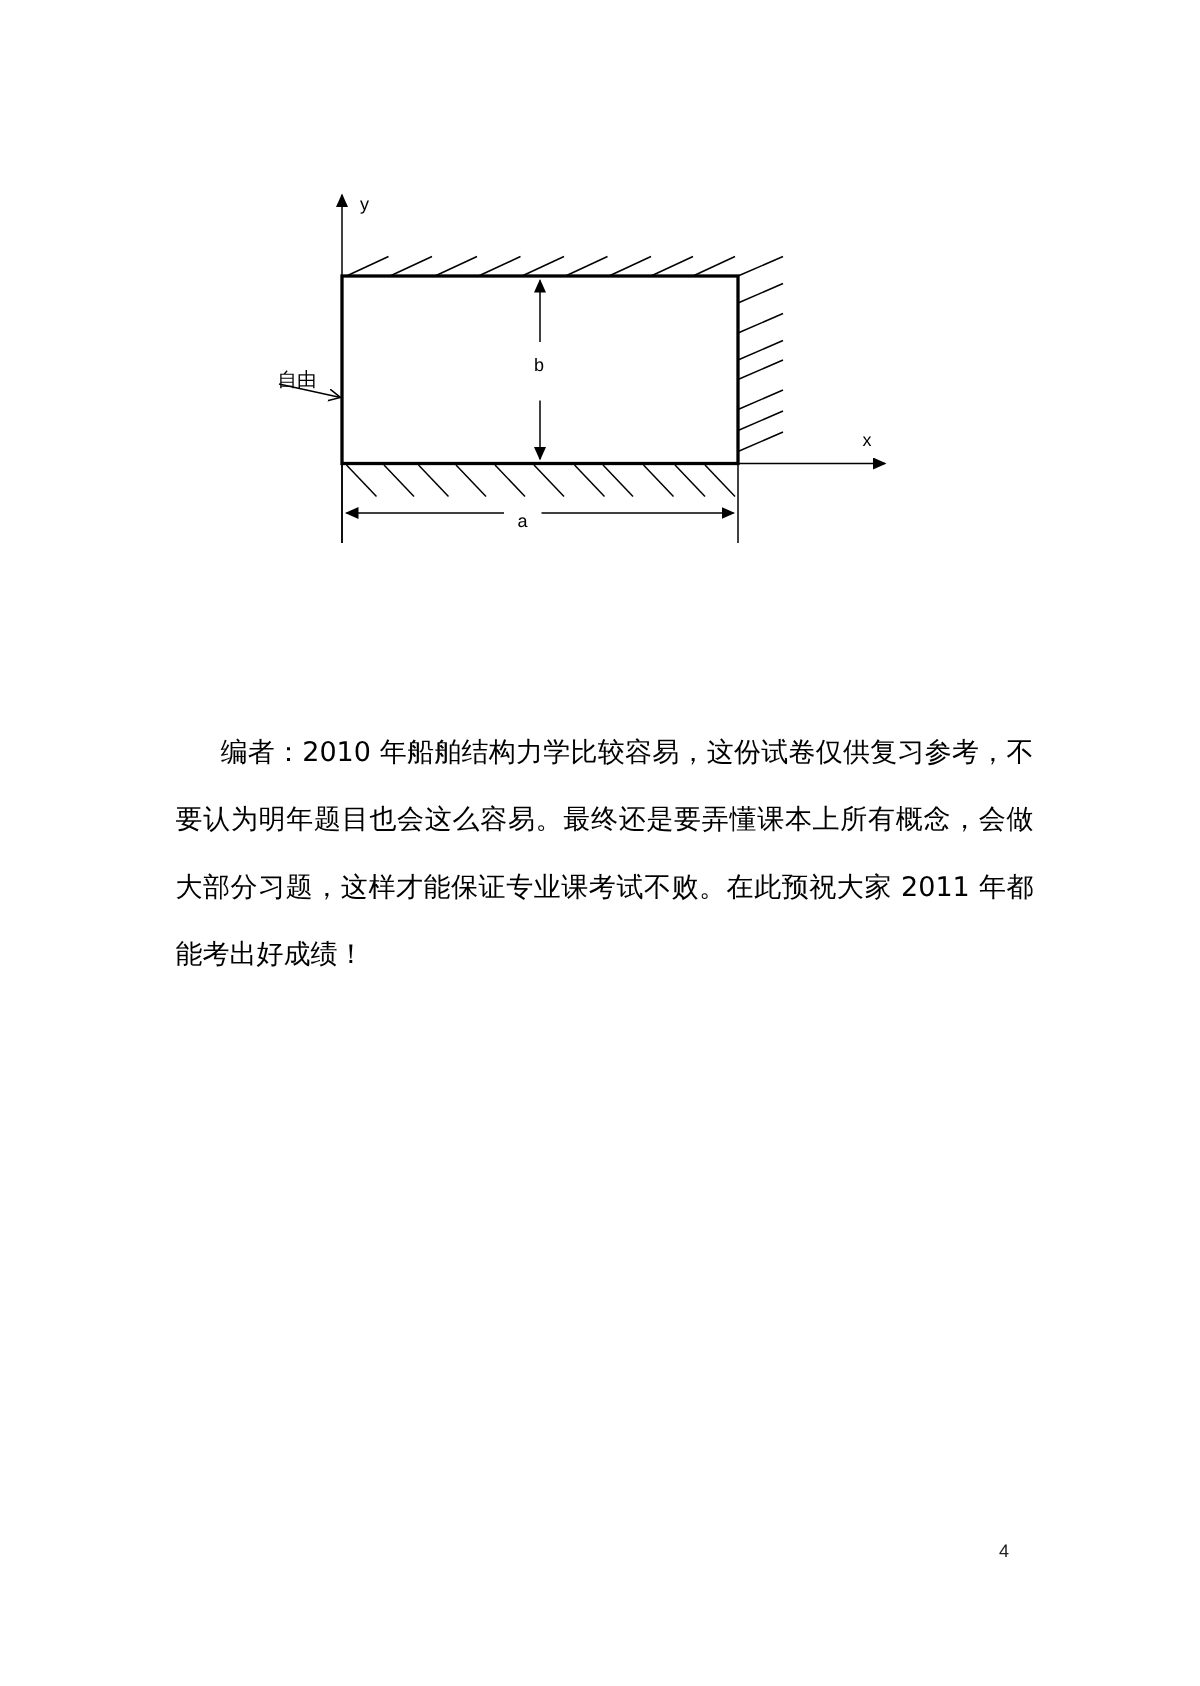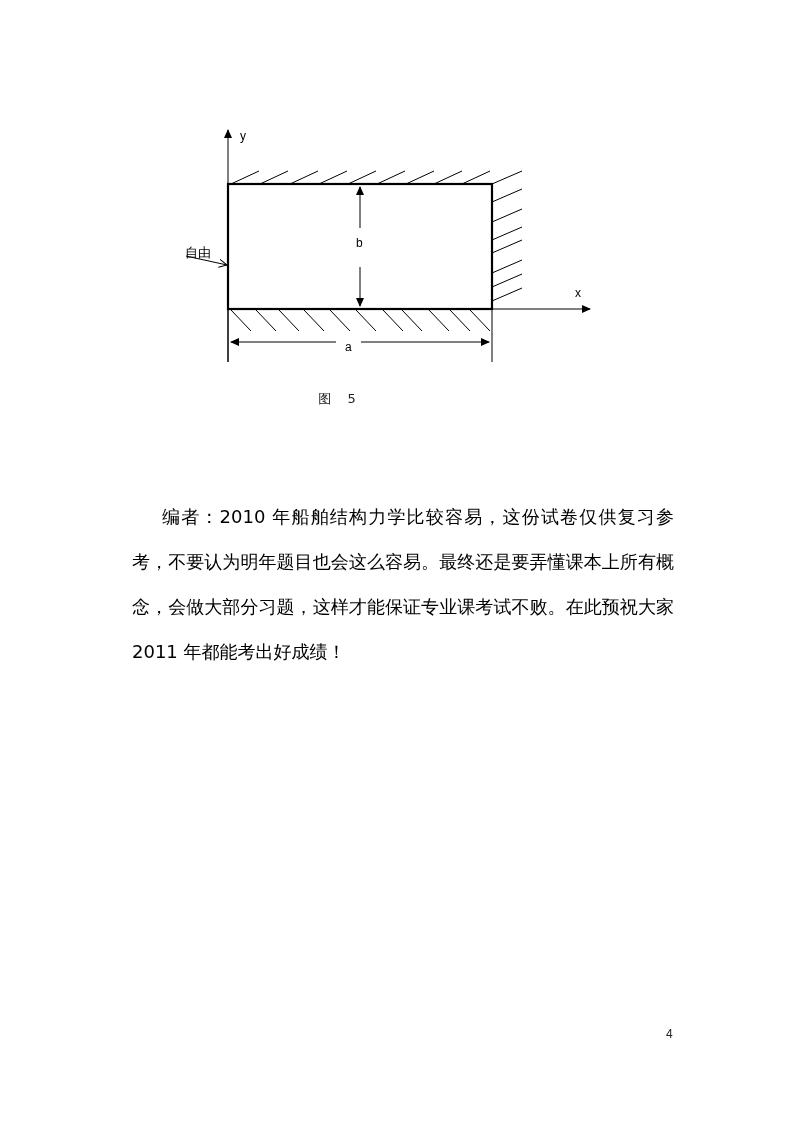--- a/index.html
+++ b/index.html
@@ -58,21 +58,21 @@
       left: 117px;
       top: 479px;
       width: 572px;
       font-family: "DejaVu Sans", sans-serif;
       font-size: 18px;
       line-height: 45px;
       color: #000;
       text-align: justify;
     }
     .body-text p {
-      margin: 15px;
+      margin: 0;
       text-indent: 30px;
     }
     .page-number {
       position: absolute;
       left: 666px;
       top: 1027px;
       font-family: "Liberation Sans", "DejaVu Sans", sans-serif;
       font-size: 12px;
       color: #222;
     }
@@ -157,21 +157,20 @@
       </g>
 
       <text class="svg-label" x="240" y="140">y</text>
       <text class="svg-label" x="575" y="297">x</text>
       <text class="svg-label" x="356" y="247">b</text>
       <text class="svg-label" x="345" y="351">a</text>
       <text class="svg-label-cn" x="185" y="257">自由</text>
     </svg>
   </div>
 
-  <div class="caption">图 5</div>
 
   <div class="body-text">
     <p>编者：2010 年船舶结构力学比较容易，这份试卷仅供复习参考，不要认为明年题目也会这么容易。最终还是要弄懂课本上所有概念，会做大部分习题，这样才能保证专业课考试不败。在此预祝大家 2011 年都能考出好成绩！</p>
   </div>
 
   <div class="page-number">4</div>
 
 </div>
 
 </body></html>

